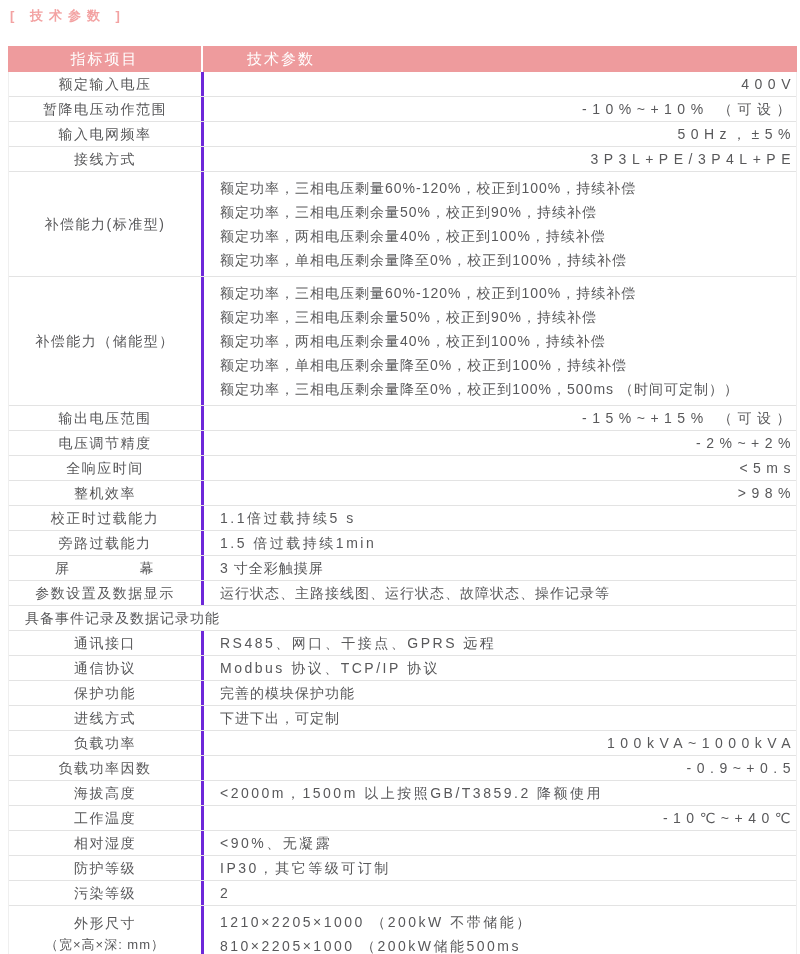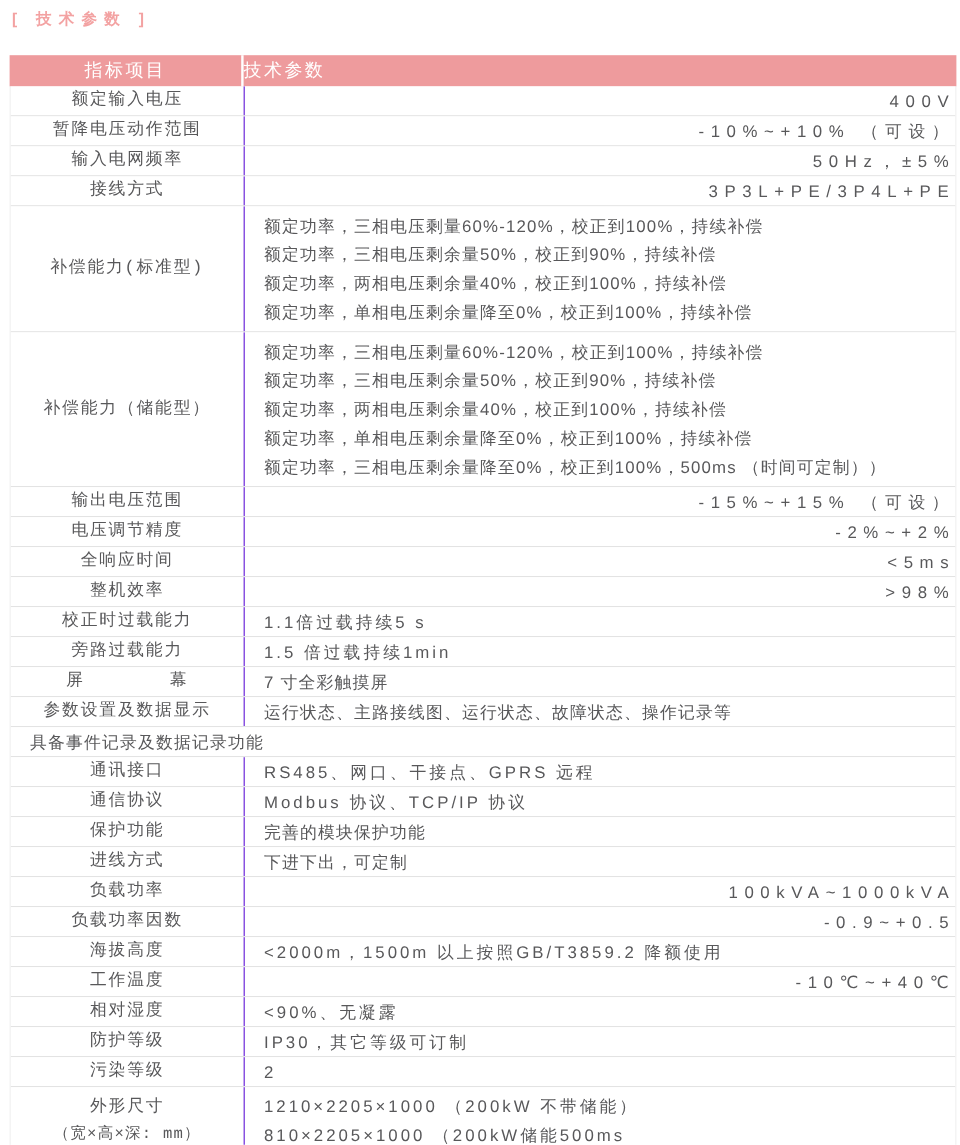--- a/index.html
+++ b/index.html
@@ -10,30 +10,30 @@
   .page-title{
     position:absolute;top:7px;left:10px;
     color:#f3a2a2;font-size:13px;font-weight:bold;letter-spacing:6px;
   }
   .spec-table{
     position:absolute;top:46px;left:8px;width:789px;
     font-size:14px;
   }
   .thead{
     display:flex;background:#ee9b9d;color:#ffffff;
-    height:26px;line-height:26px;letter-spacing:2px;font-size:15px;
+    height:26px;line-height:26px;letter-spacing:2px;font-size:15px;gap:44px;
   }
   .th1{width:195px;text-align:center;border-right:2px solid #ffffff;box-sizing:border-box;}
   .th2{flex:1;}
   .tbody{border-left:1px solid #efefef;border-right:1px solid #efefef;}
   .tr{display:flex;border-bottom:1px solid #e3e3e3;background:#ffffff;min-height:24px;}
   .label{
-    width:195px;box-sizing:border-box;border-right:1px solid #6d28d9;
+    width:195px;box-sizing:border-box;border-right:3px solid #6d28d9;
     display:flex;flex-direction:column;align-items:center;justify-content:center;
-    text-align:center;letter-spacing:1.5px;line-height:24px;font-family:Liberation Mono, monospace;
+    text-align:center;letter-spacing:1.5px;line-height:24px;
   }
   .value{
     flex:1;padding-left:16px;box-sizing:border-box;
     display:flex;flex-direction:column;justify-content:center;line-height:24px;
   }
   .multi .value{padding-top:4px;padding-bottom:4px;}
   .vline{line-height:24px;}
   .n{letter-spacing:1px;}
   .m{letter-spacing:2.5px;}
   .w{letter-spacing:5.5px;text-align:right;}
@@ -121,21 +121,21 @@
 
     <div class="tr">
       <div class="label">旁路过载能力</div>
       <div class="value m">1.5 倍过载持续1min</div>
     </div>
 
     <div class="tr">
       <div class="label">
         <span class="jlabel">屏幕</span>
       </div>
-      <div class="value n">7 寸全彩触摸屏</div>
+      <div class="value n">3 寸全彩触摸屏</div>
     </div>
 
     <div class="tr">
       <div class="label">参数设置及数据显示</div>
       <div class="value n">运行状态、主路接线图、运行状态、故障状态、操作记录等</div>
     </div>
 
     <div class="tr">
       <div class="value n">具备事件记录及数据记录功能</div>
     </div>

